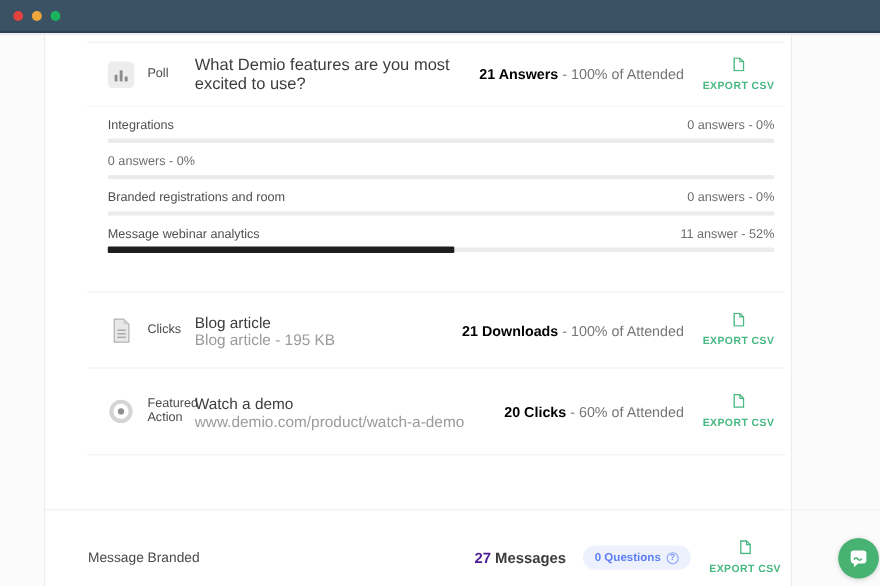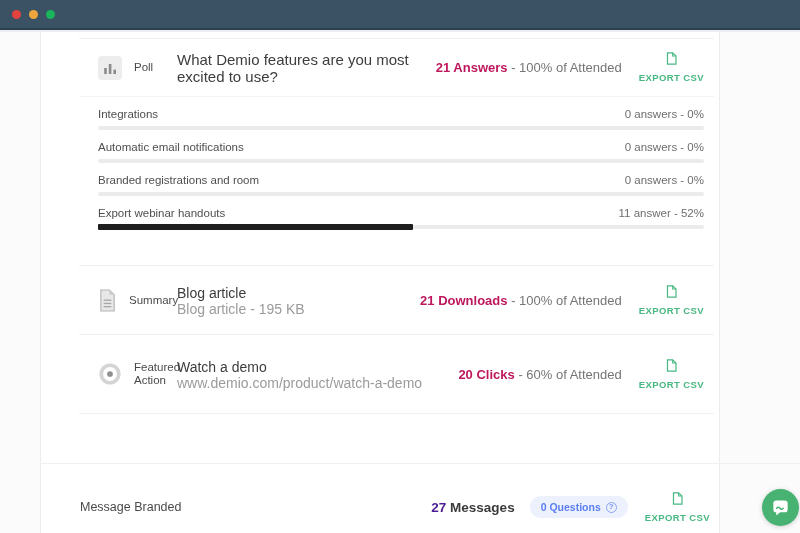--- a/index.html
+++ b/index.html
@@ -19,21 +19,21 @@
   .poll-block{border-top:1px solid #f1f1f1;padding-bottom:26px;}
   
   .row{display:flex;align-items:center;padding:0 10px 0 19px;}
   .head-row{height:57px;border-bottom:1px solid #f4f4f4;}
   .type-col{display:flex;align-items:center;gap:12px;width:79px;flex-shrink:0;}
   .type-box{width:24px;height:24px;background:#ededed;border-radius:4px;display:flex;
             align-items:center;justify-content:center;flex-shrink:0;}
   .type-label{font-size:11.5px;color:#4a4a4a;line-height:13px;}
   .q-title{font-size:15px;color:#3d3d3d;}
   .stats{margin-left:auto;white-space:nowrap;font-size:13px;color:#757575;}
-  .stats b{color:#be185d;font-weight:bold;}
+  .stats b{color:#000000;font-weight:bold;}
   .export-btn{display:flex;align-items:center;gap:5px;margin-left:17px;background:none;border:none;
               cursor:pointer;color:#47b881;font-family:"Liberation Sans",sans-serif;
               font-size:9.5px;font-weight:bold;letter-spacing:.4px;padding:0;white-space:nowrap;flex-direction:column;}
   
   .options{padding:10px 10px 0 19px;}
   .option{margin-bottom:9px;text-align:right;}
   .opt-top{display:flex;justify-content:space-between;font-size:11.5px;line-height:15px;margin-bottom:3px;}
   .opt-label{color:#4f4f4f;}
   .opt-stat{color:#6e6e6e;}
   .bar{position:relative;height:6px;}
@@ -112,21 +112,20 @@
         <span class="opt-stat">0 answers - 0%</span>
       </div>
       <div class="bar">
         <span class="bar-track"></span>
         <span class="bar-fill" style="width: 0%;"></span>
       </div>
     </div>
 
     <div class="option">
       <div class="opt-top">
-        <span class="opt-label">Automatic email notifications</span>
         <span class="opt-stat">0 answers - 0%</span>
       </div>
       <div class="bar">
         <span class="bar-track"></span>
         <span class="bar-fill" style="width: 0%;"></span>
       </div>
     </div>
 
     <div class="option">
       <div class="opt-top">
@@ -135,21 +134,21 @@
       </div>
       <div class="bar">
         <span class="bar-track"></span>
         <span class="bar-fill" style="width: 0%;"></span>
       </div>
     </div>
 
 
     <div class="option">
       <div class="opt-top">
-        <span class="opt-label">Export webinar handouts</span>
+        <span class="opt-label">Message webinar analytics</span>
         <span class="opt-stat">11 answer - 52%</span>
       </div>
       <div class="bar">
         <span class="bar-track"></span>
         <span class="bar-fill" style="width: 52%;"></span>
       </div>
     </div>
   </div>
         </section>
 
@@ -158,21 +157,21 @@
             <div class="type-col">
               <span style="width:24px;display:flex;justify-content:center;">
                 <svg width="19" height="23" viewBox="0 0 20 24">
                   <path d="M3 1 h9 l5 5 v17 h-14 z" fill="#e8e8e8" stroke="#b3b3b3" stroke-width="1.2"></path>
                   <path d="M12 1 l5 5 h-5 z" fill="#cdcdcd"></path>
                   <rect x="6" y="11" width="8" height="1.4" fill="#a8a8a8"></rect>
                   <rect x="6" y="14.4" width="8" height="1.4" fill="#a8a8a8"></rect>
                   <rect x="6" y="17.8" width="8" height="1.4" fill="#a8a8a8"></rect>
                 </svg>
               </span>
-              <span class="type-label">Summary</span>
+              <span class="type-label">Clicks</span>
             </div>
             <div>
               <div class="item-title">Blog article</div>
               <div class="item-sub">Blog article - 195 KB</div>
             </div>
             <span class="stats">
               <b>21 Downloads</b>
               <span>- 100% of Attended</span>
             </span>
             <button class="export-btn">

